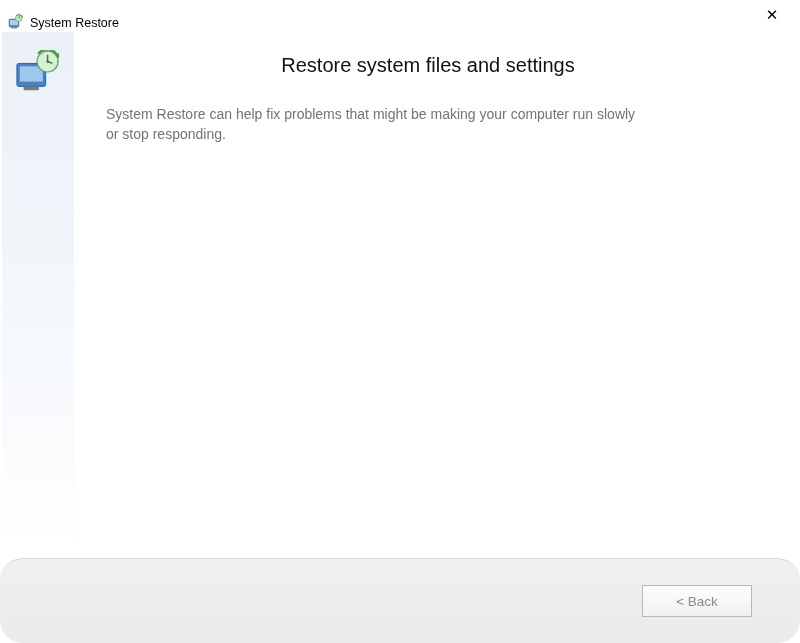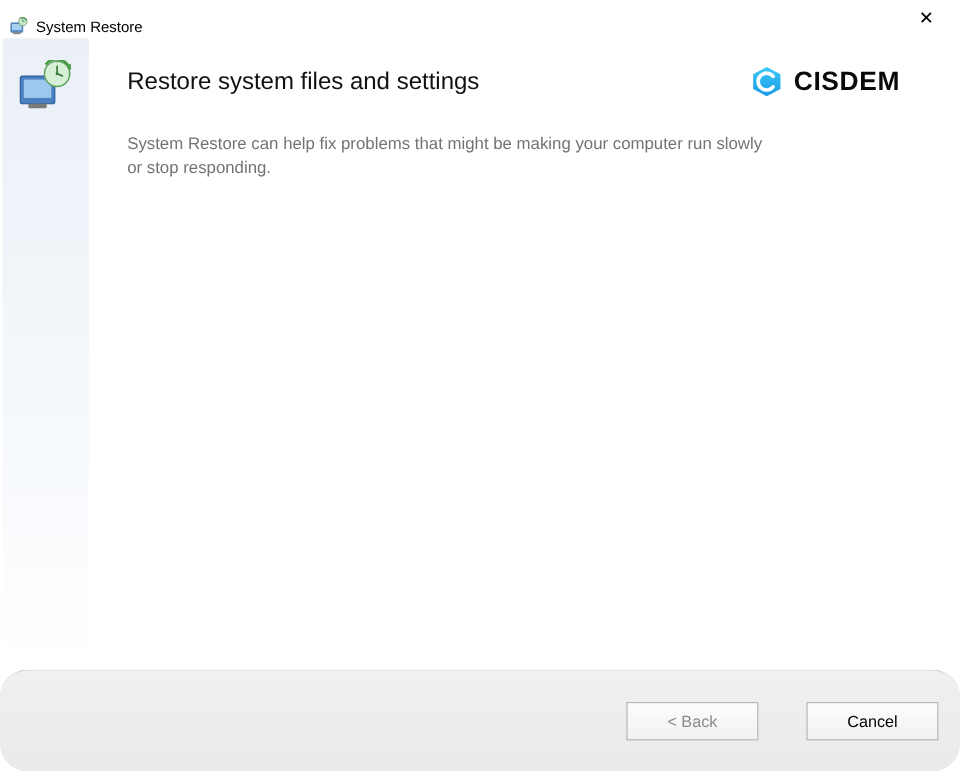--- a/index.html
+++ b/index.html
@@ -75,20 +75,21 @@
       flex: 1;
       padding: 18px 48px 20px 32px;
     }
     
     .heading-row {
       display: flex;
       align-items: center;
       justify-content: space-between;
       margin-bottom: 28px;
       margin-top: 4px;
+      flex-direction: column;
     }
     
     .heading-title {
       font-size: 20px;
       font-weight: 400;
       color: #111111;
     }
     
     .brand-logo {
       display: flex;
@@ -194,40 +195,24 @@
         <circle cx="34" cy="1.5" r="0.7" fill="#5aa05a"></circle>
         <circle cx="44.5" cy="12" r="0.7" fill="#5aa05a"></circle>
       </svg>
     </span>
   </div>
 
   <div class="content">
 
     <div class="heading-row">
       <h1 class="heading-title">Restore system files and settings</h1>
-      <div class="brand-logo">
-        <span class="brand-icon">
-          <svg viewBox="0 0 32 32">
-            <defs>
-              <linearGradient id="bg" x1="0%" y1="0%" x2="0%" y2="100%">
-                <stop offset="0%" stop-color="#3bc9f5"></stop>
-                <stop offset="100%" stop-color="#1a9be8"></stop>
-              </linearGradient>
-            </defs>
-            <polygon points="16,2 29,9 29,23 16,30 3,23 3,9" fill="url(#bg)"></polygon>
-            <path d="M 22 11 A 8 8 0 1 0 22 21" fill="none" stroke="#ffffff" stroke-width="3.5" stroke-linecap="round"></path>
-          </svg>
-        </span>
-        <span class="brand-text">CISDEM</span>
-      </div>
     </div>
 
     <p class="body-text">System Restore can help fix problems that might be making your computer run slowly or stop responding.</p>
 
   </div>
 
 </div>
 
 <div class="button-bar">
   <button class="wiz-button disabled">&lt; Back</button>
   <div class="btn-spacer"></div>
-  <button class="wiz-button">Cancel</button>
 </div>
 
 </body></html>

